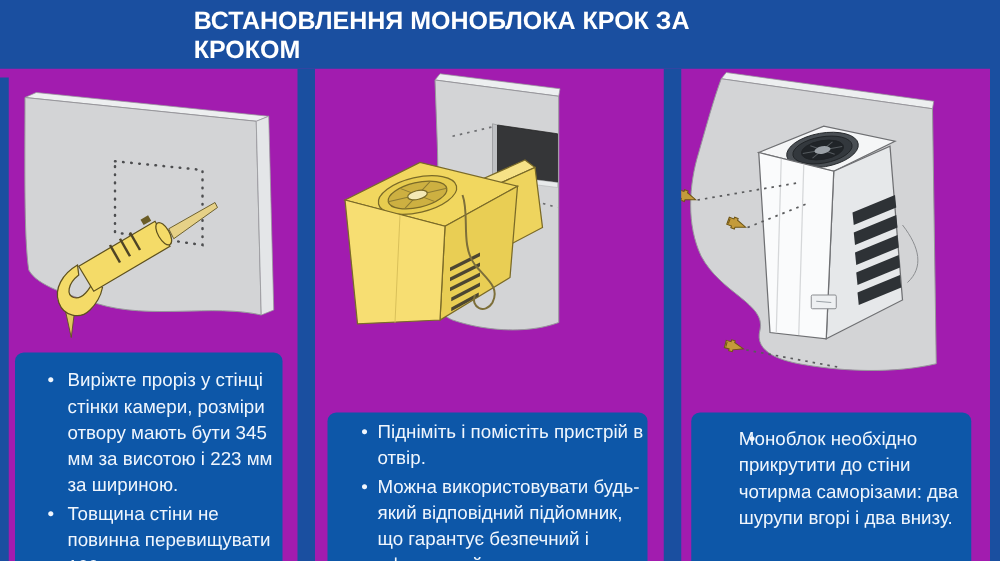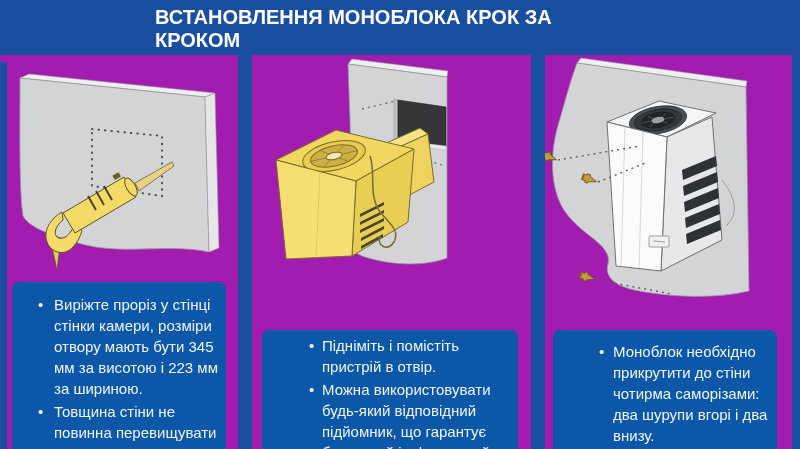--- a/index.html
+++ b/index.html
@@ -26,24 +26,24 @@
     color:#f0f6fd;font-size:15px;line-height:21px;
   }
   .tbox ul{list-style:none;margin:0;padding:0;}
   .tbox li{position:relative;margin:0;}
   .tbox li + li{margin-top:2px;}
   .tbox li::before{content:"\2022";position:absolute;top:0;}
   .tb1{left:12px;top:282px;width:214px;height:167px;padding-top:12px;}
   .tb1 li{padding-left:42px;padding-right:8px;}
   .tb1 li::before{left:26px;}
   .tb2{left:262px;top:330px;width:256px;height:119px;padding-top:5px;}
-  .tb2 li{padding-left:40px;padding-right:2px;margin-left:20px;}
+  .tb2 li{padding-left:40px;padding-right:2px;}
   .tb2 li::before{left:27px;}
   .tb3{left:553px;top:330px;width:224px;height:119px;padding-top:11px;}
-  .tb3 li{padding-left:60px;padding-right:4px;}
+  .tb3 li{padding-left:38px;padding-right:4px;}
   .tb3 li::before{left:46px;}
 </style>
 </head>
 <body>
 
 <div class="slide">
 
   <div class="titlebar"></div>
   <div class="page-title">ВСТАНОВЛЕННЯ МОНОБЛОКА КРОК ЗА КРОКОМ</div>
 

